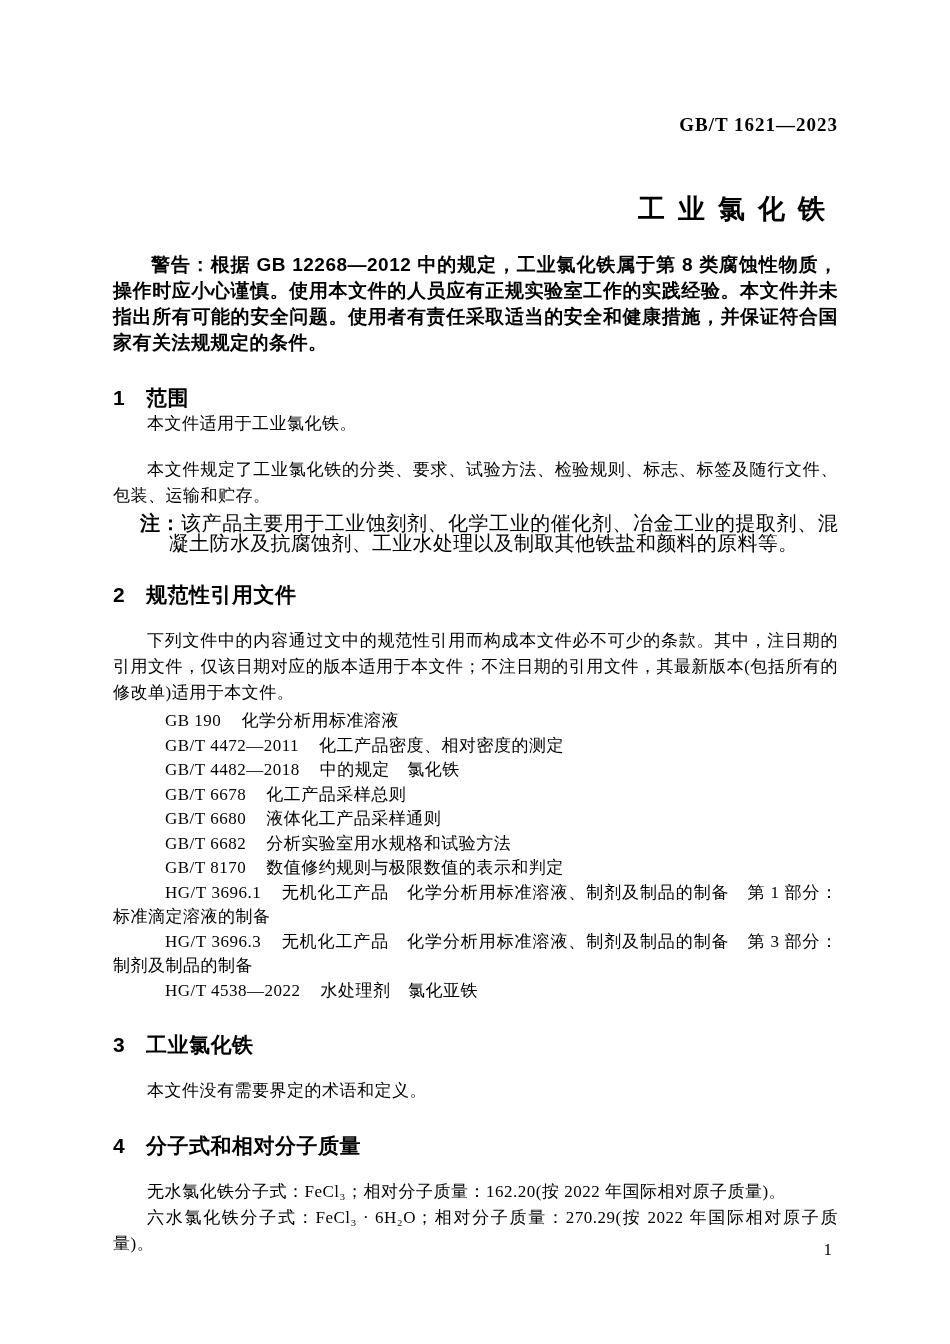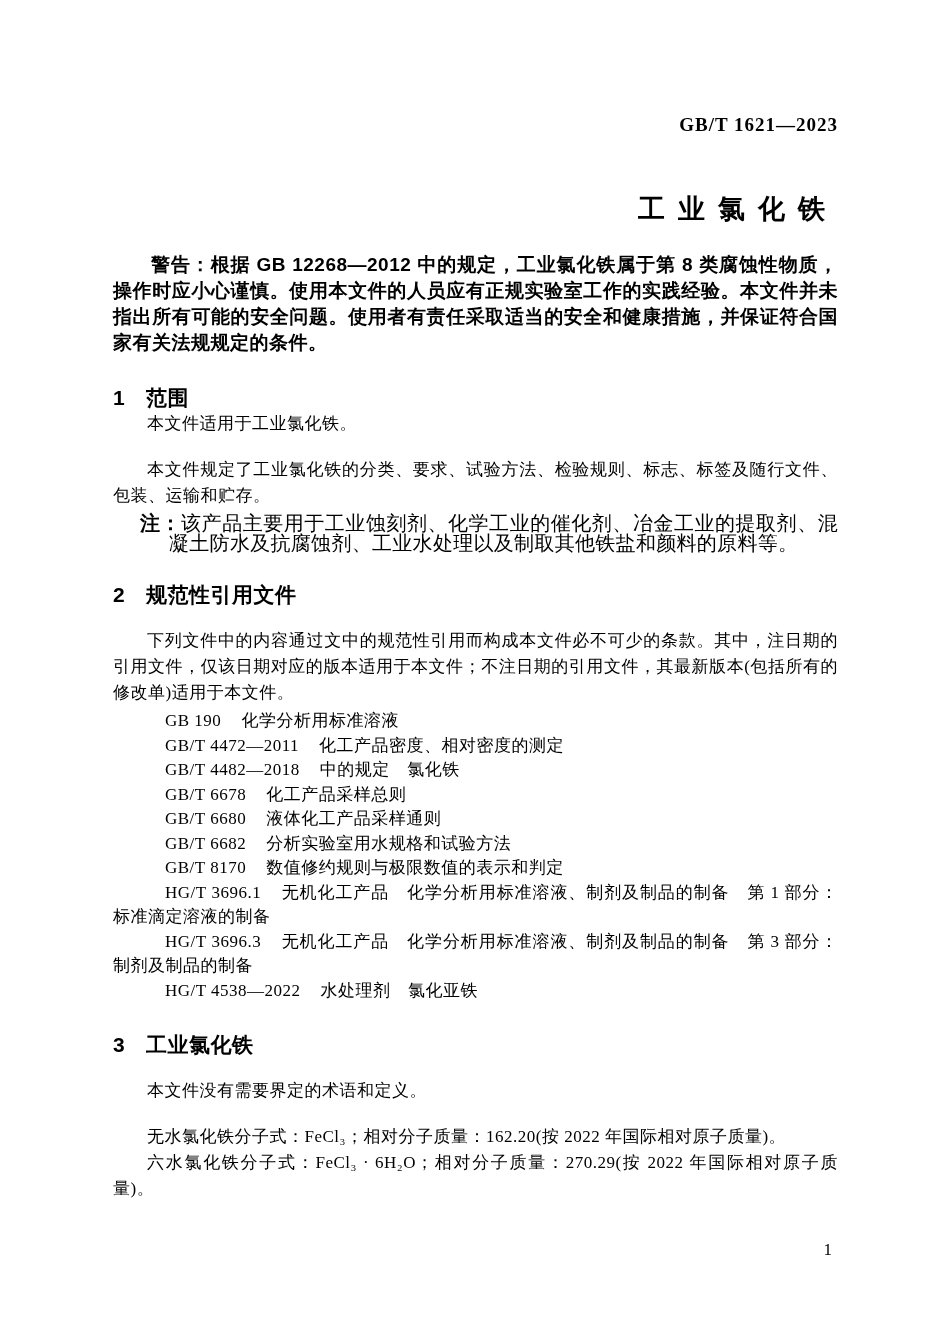--- a/index.html
+++ b/index.html
@@ -111,19 +111,20 @@
       <p class="ref"><span class="ref-code">GB/T 6682</span><span>分析实验室用水规格和试验方法</span></p>
       <p class="ref"><span class="ref-code">GB/T 8170</span><span>数值修约规则与极限数值的表示和判定</span></p>
       <p class="ref"><span class="ref-code">HG/T 3696.1</span><span>无机化工产品　化学分析用标准溶液、制剂及制品的制备　第 1 部分：标准滴定溶液的制备</span></p>
       <p class="ref"><span class="ref-code">HG/T 3696.3</span><span>无机化工产品　化学分析用标准溶液、制剂及制品的制备　第 3 部分：制剂及制品的制备</span></p>
       <p class="ref"><span class="ref-code">HG/T 4538—2022</span><span>水处理剂　氯化亚铁</span></p>
     </div>
 
     <h2 class="sec-h"><span class="sec-num">3</span><span>工业氯化铁</span></h2>
     <p class="body-p indent first-after-h">本文件没有需要界定的术语和定义。</p>
 
+    <h2 class="sec-h"><span class="sec-num">4</span><span>分子式和相对分子质量</span></h2>
     <p class="body-p indent first-after-h">无水氯化铁分子式：FeCl₃；相对分子质量：162.20(按 2022 年国际相对原子质量)。</p>
     <p class="body-p indent">六水氯化铁分子式：FeCl₃ · 6H₂O；相对分子质量：270.29(按 2022 年国际相对原子质量)。</p>
 
   </div>
 
   <div class="page-num">1</div>
 </div>
 
 </body></html>

